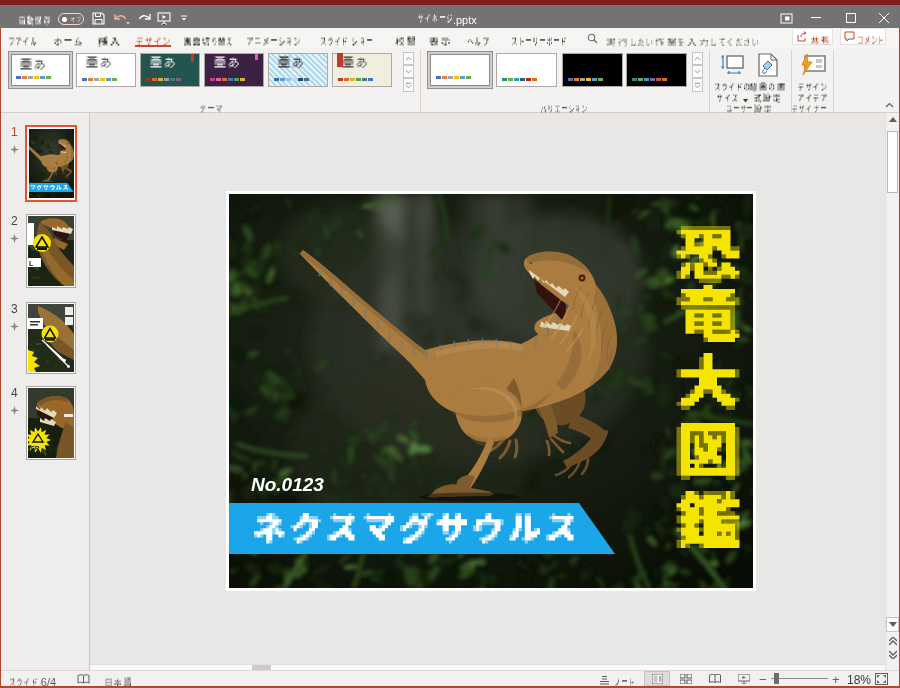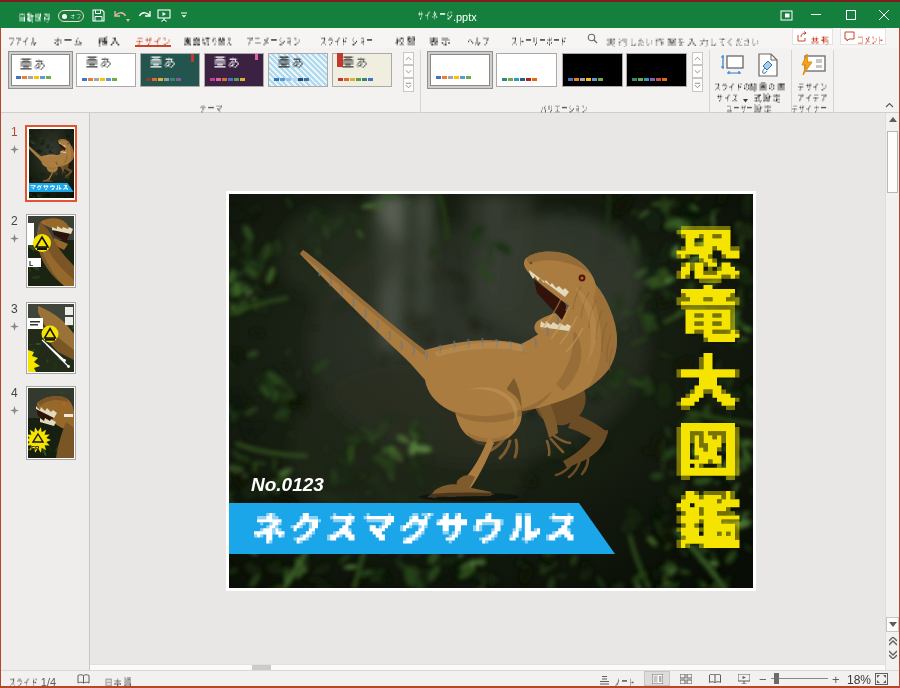--- a/index.html
+++ b/index.html
@@ -1,17 +1,17 @@
 <!DOCTYPE html>
 <html><head><meta charset="utf-8"><style>
 *{margin:0;padding:0;box-sizing:border-box}
 html,body{width:900px;height:688px;overflow:hidden;font-family:"Liberation Sans",sans-serif;-webkit-font-smoothing:antialiased}
 .abs{position:absolute}
 #win{position:relative;width:900px;height:688px;background:#e8e7e6;border-left:1px solid #b7472a;border-right:1px solid #b7472a}
-#titlebar{position:absolute;left:-1px;top:0;width:900px;height:28px;background:#15803d;border-top:2px solid #7f1d1d}
+#titlebar{position:absolute;left:-1px;top:0;width:900px;height:28px;background:#737373;border-top:5px solid #7f1d1d}
 #tabrow{position:absolute;left:0;top:28px;width:898px;height:20px;background:#f6f5f3}
 #ribbon{position:absolute;left:0;top:48px;width:898px;height:65px;background:#f3f2f0;border-bottom:1px solid #d2cfcb}
 #panel{position:absolute;left:0;top:113px;width:88px;height:557px;background:#eeedec}
 #pdiv{position:absolute;left:88px;top:113px;width:1px;height:557px;background:#c9c7c5}
 #canvas{position:absolute;left:89px;top:113px;width:795px;height:557px;background:#e8e7e6}
 #vsb{position:absolute;left:884px;top:113px;width:14px;height:557px;background:#f2f1ef;border-left:1px solid #e0deda}
 #statusbar{position:absolute;left:0;top:670px;width:898px;height:16px;background:#f2f1ef;border-top:1px solid #dbd9d7}
 #bbord{position:absolute;left:-1px;top:686px;width:900px;height:2px;background:#b7472a}
 .gallery{position:absolute;top:5px;height:34px;background:#fff;border:1px solid #acaaa8}
 .vsep{position:absolute;top:2px;height:102px;width:1px;background:#d8d5d1}
@@ -2122,21 +2122,21 @@
           <path fill="#5f5e5c" opacity=".45" d="M1 1h3v1h-3zM3 3h2v1h-2zM2 4h3v1h-3zM1 5h1v1h-1zM5 5h1v1h-1z"></path>
         </svg><svg style="vertical-align:0px" width="7.2" height="11" viewBox="0 0 7 7" preserveAspectRatio="none">
           <path fill="#5f5e5c" d="M4 4h1v1h-1z"></path>
           <path fill="#5f5e5c" opacity=".45" d="M2 1h3v1h-3zM1 2h5v1h-5zM5 3h1v1h-1zM2 5h2v1h-2z"></path>
         </svg><svg style="vertical-align:0px" width="7.2" height="11" viewBox="0 0 7 7" preserveAspectRatio="none">
           <path fill="#5f5e5c" d="M3 3h1v1h-1z"></path>
           <path fill="#5f5e5c" opacity=".45" d="M4 1h2v1h-2zM3 2h2v1h-2zM1 3h2v1h-2zM3 4h1v1h-1zM3 5h1v1h-1z"></path>
         </svg><svg style="vertical-align:0px" width="7.2" height="11" viewBox="0 0 7 7" preserveAspectRatio="none">
           <path fill="#5f5e5c" d="M2 2h1v1h-1zM2 3h1v1h-1zM4 3h1v1h-1z"></path>
           <path fill="#5f5e5c" opacity=".45" d="M2 1h1v1h-1zM4 1h2v1h-2zM3 3h1v1h-1zM2 4h1v1h-1zM2 5h1v1h-1z"></path>
-        </svg><span style="font-size:11px;color:#5f5e5c;position:relative;top:-2px"> 1/4</span></div>
+        </svg><span style="font-size:11px;color:#5f5e5c;position:relative;top:-2px"> 6/4</span></div>
       <svg class="abs" style="left:76px;top:3px" width="13" height="11" viewBox="0 0 13 11">
         <path fill="none" stroke="#5f5e5c" d="M6.5 1.5 C5 .5 2.5 .5 1 1.5 V9 C2.5 8 5 8 6.5 9 C8 8 10.5 8 12 9 V1.5 C10.5 .5 8 .5 6.5 1.5 ZM6.5 1.5 V9"></path>
       </svg>
       <div class="abs" style="left:103px;top:3px"><svg style="vertical-align:0px" width="9.3" height="11" viewBox="0 0 7 7" preserveAspectRatio="none">
           <path fill="#5f5e5c" opacity=".45" d="M1 1h5v1h-5zM1 2h1v1h-1zM5 2h1v1h-1zM1 3h5v1h-5zM1 4h1v1h-1zM5 4h1v1h-1zM1 5h5v1h-5z"></path>
         </svg><svg style="vertical-align:0px" width="9.3" height="11" viewBox="0 0 7 7" preserveAspectRatio="none">
           <path fill="#5f5e5c" d="M3 2h1v1h-1zM1 4h1v1h-1zM3 4h1v1h-1zM5 4h1v1h-1zM3 5h1v1h-1z"></path>
           <path fill="#5f5e5c" opacity=".45" d="M3 1h1v1h-1zM1 2h2v1h-2zM4 2h2v1h-2zM2 3h3v1h-3zM2 4h1v1h-1zM4 4h1v1h-1z"></path>
         </svg><svg style="vertical-align:0px" width="9.3" height="11" viewBox="0 0 7 7" preserveAspectRatio="none">
           <path fill="#5f5e5c" d="M4 1h1v1h-1zM5 4h1v1h-1zM1 5h1v1h-1zM5 5h1v1h-1z"></path>

